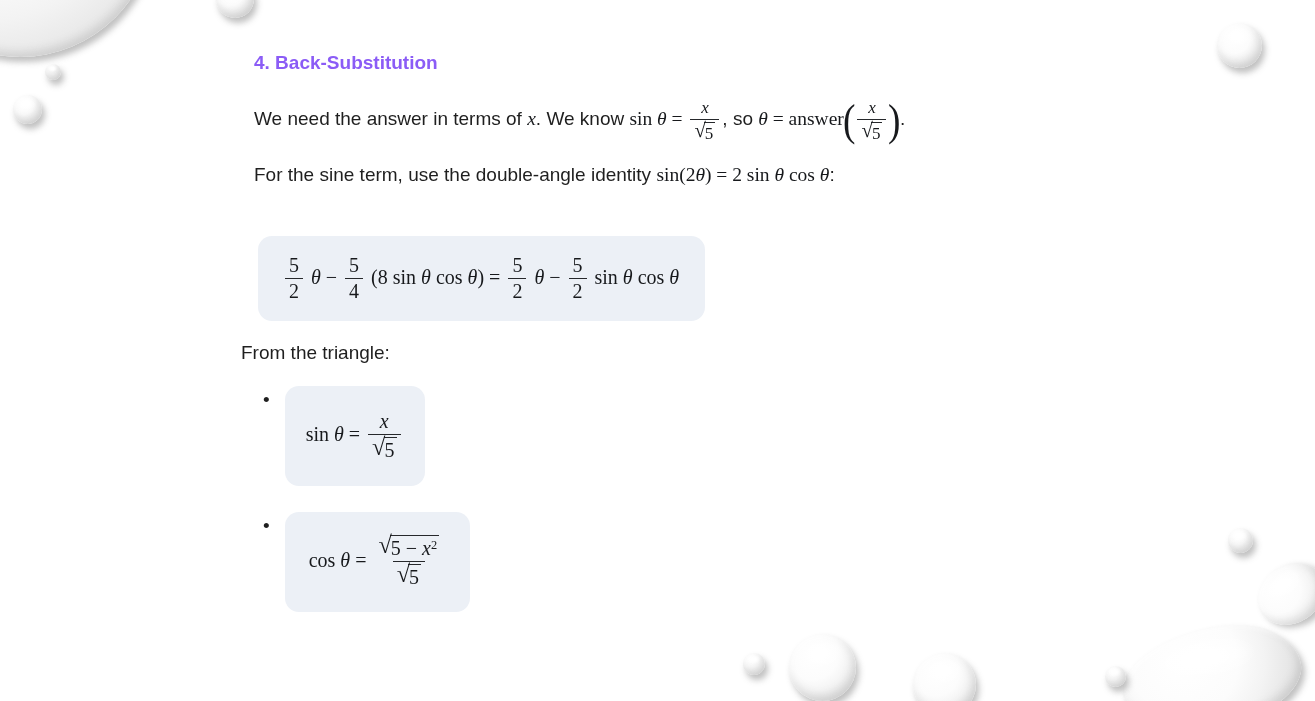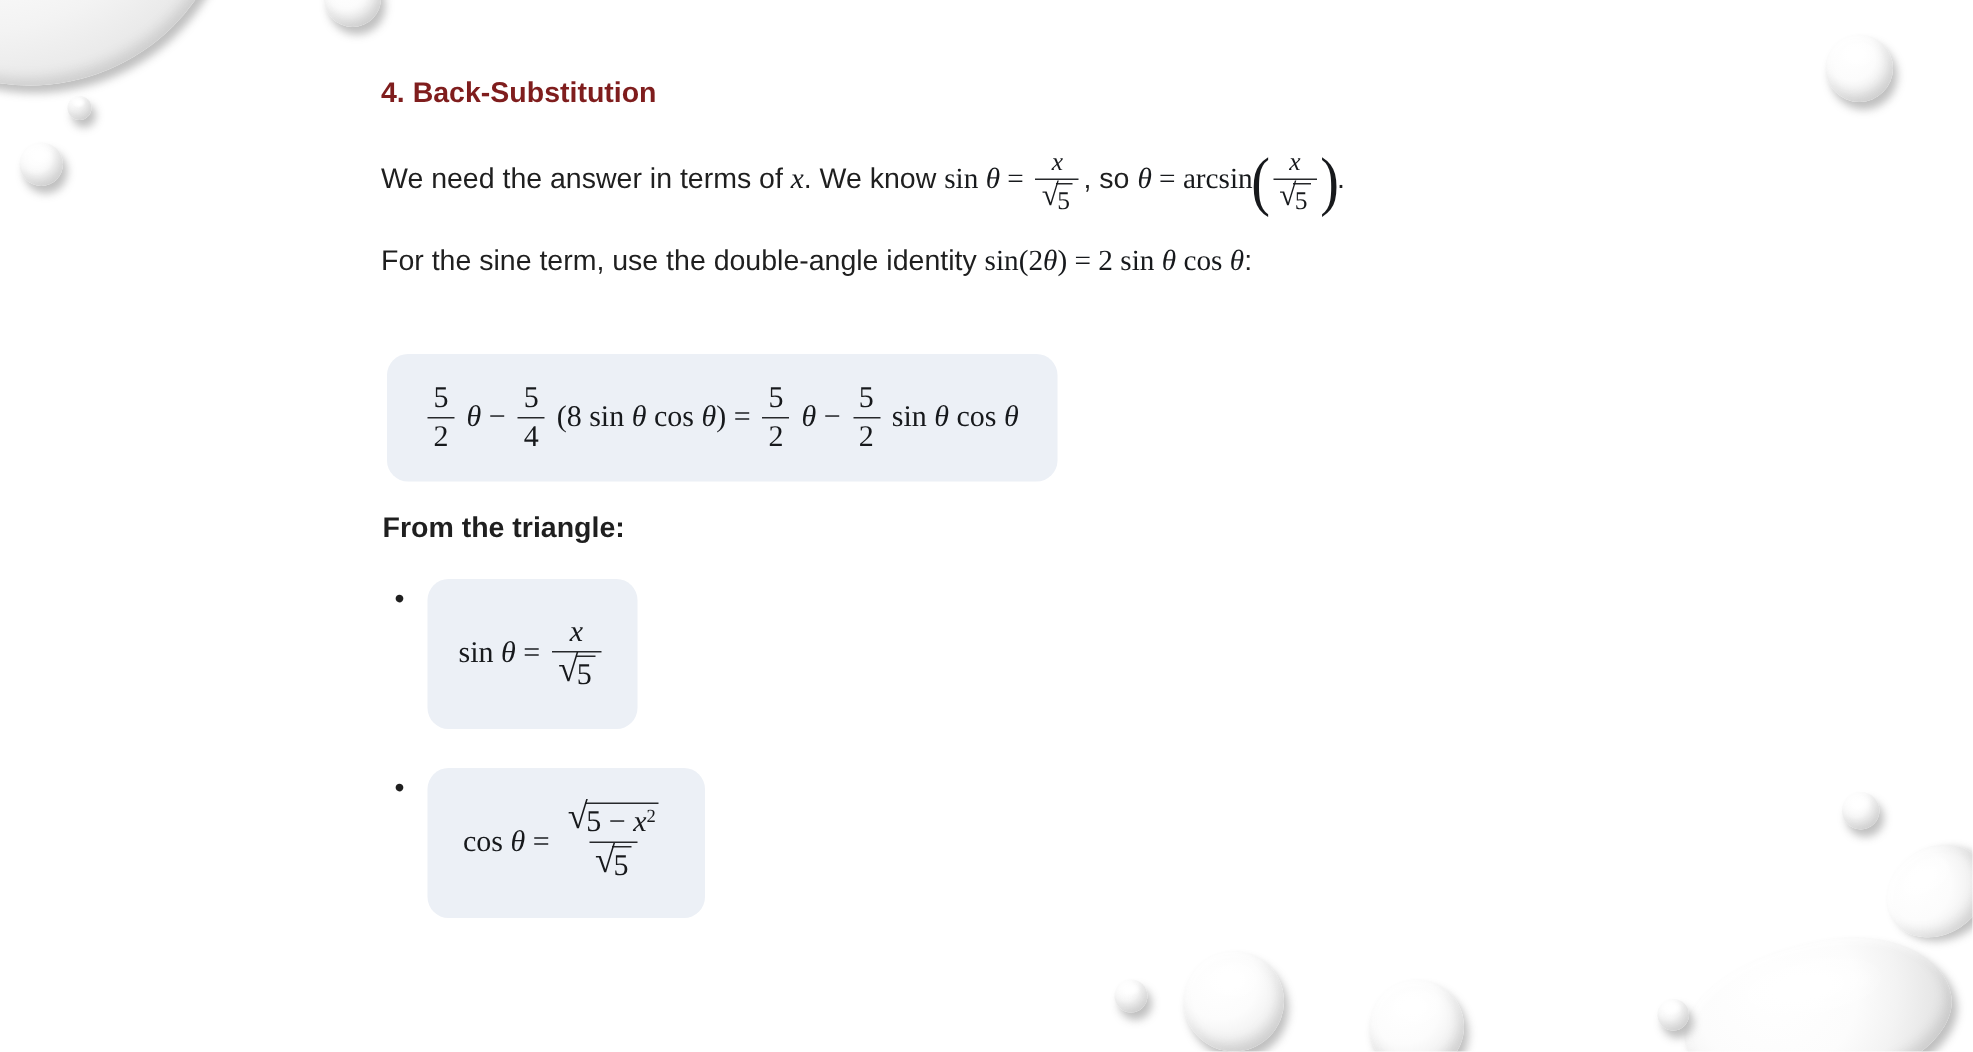--- a/index.html
+++ b/index.html
@@ -21,21 +21,21 @@
   .drop::after {
     content:""; position:absolute; left:16%; top:7%; width:60%; height:44%;
     border-radius:50%;
     background: radial-gradient(ellipse at center, rgba(255,255,255,1) 25%, rgba(255,255,255,0) 72%);
   }
   .blob { border-radius: 58% 42% 55% 45% / 52% 50% 50% 48%; }
 
   
   .abs { position:absolute; }
   h2.heading {
-    margin:0; font-size:19px; font-weight:700; color:#7f1d1d; line-height:22px;
+    margin:0; font-size:19px; font-weight:700; color:#8b5cf6; line-height:22px;
     font-family:"Liberation Sans", sans-serif;
   }
   .txt { font-size:19px; color:#1f1f1f; }
   .m   { font-family:"Liberation Serif","DejaVu Serif",serif; font-size:19.5px; color:#17191c; }
   .it  { font-style:italic; }
   .mline { line-height:30px; white-space:nowrap; }
 
   
   .frac {
     display:inline-flex; flex-direction:column; align-items:center;
@@ -92,21 +92,21 @@
   <h2 class="heading abs" style="left:254px; top:52px;">4. Back-Substitution</h2>
 
   <div class="mline abs" style="left:254px; top:91px; height:60px; display:flex; align-items:center;">
     <span style="white-space:nowrap;">
       <span class="txt">We need the answer in terms of </span><span class="m it">x</span><span class="txt">. We know </span><span class="m">sin </span><span class="m it">θ</span><span class="m"> = </span><span class="frac fsm">
           <span class="fnum m it fsm">x</span>
           <span class="fden"><span class="sqrt">
               <span class="rsign">√</span>
               <span class="rcand">5</span>
             </span></span>
-        </span><span class="txt">, so </span><span class="m it">θ</span><span class="m"> = arcsin</span><span class="paren">(</span><span class="frac fsm">
+        </span><span class="txt">, so </span><span class="m it">θ</span><span class="m"> = answer</span><span class="paren">(</span><span class="frac fsm">
           <span class="fnum m it fsm">x</span>
           <span class="fden"><span class="sqrt">
               <span class="rsign">√</span>
               <span class="rcand">5</span>
             </span></span>
         </span><span class="paren">)</span><span class="txt">.</span>
     </span>
   </div>
 
   <div class="abs" style="left:254px; top:163px; line-height:24px; white-space:nowrap;text-align:center;">
@@ -122,21 +122,21 @@
         <span class="fden m">4</span>
       </span><span class="m"> (8 sin </span><span class="m it">θ</span><span class="m"> cos </span><span class="m it">θ</span><span class="m">) = </span><span class="frac">
         <span class="fnum m">5</span>
         <span class="fden m">2</span>
       </span><span class="m it"> θ</span><span class="m"> − </span><span class="frac">
         <span class="fnum m">5</span>
         <span class="fden m">2</span>
       </span><span class="m"> sin </span><span class="m it">θ</span><span class="m"> cos </span><span class="m it">θ</span>
   </div>
 
-  <div class="txt abs" style="left:255px; top:341px; line-height:24px;font-weight:bold;">From the triangle:</div>
+  <div class="txt abs" style="left:241px; top:341px; line-height:24px;">From the triangle:</div>
 
   <div class="bullet abs" style="left:263px; top:386px;">
     <span class="dot">•</span>
     <div id="b1box" class="mathbox mline">
       <span class="m">sin </span><span class="m it">θ</span><span class="m"> = </span><span class="frac">
           <span class="fnum m it">x</span>
           <span class="fden m"><span class="sqrt">
               <span class="rsign">√</span>
               <span class="rcand">5</span>
             </span></span>

